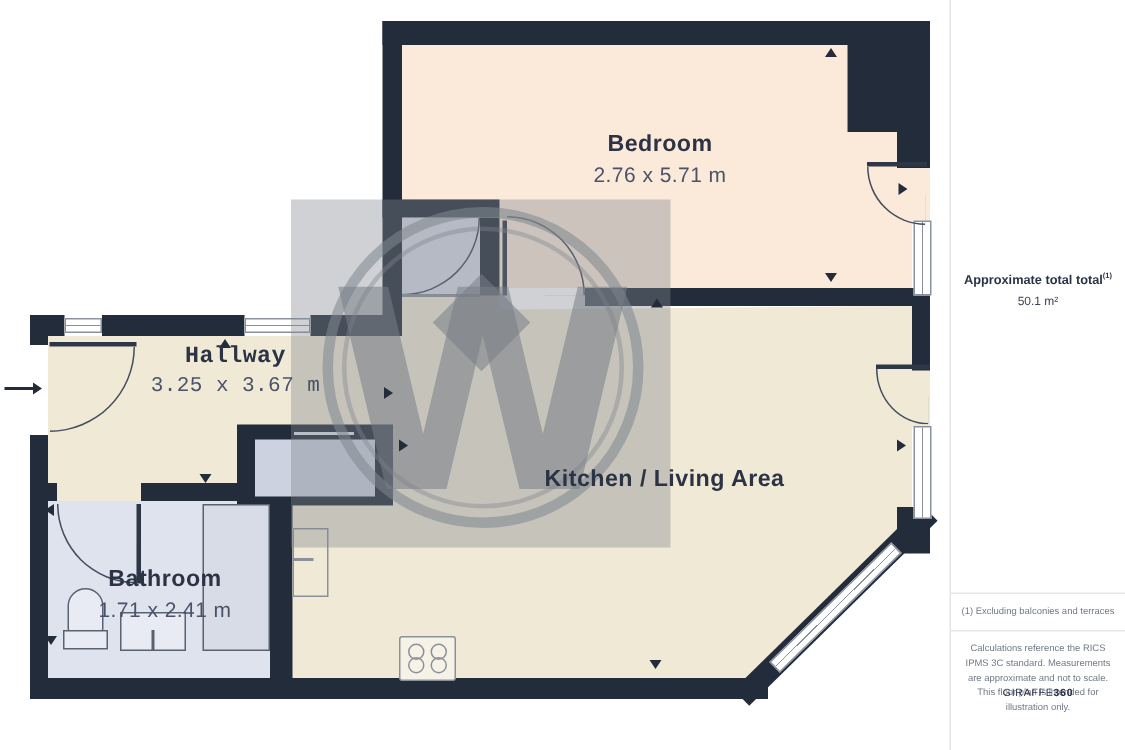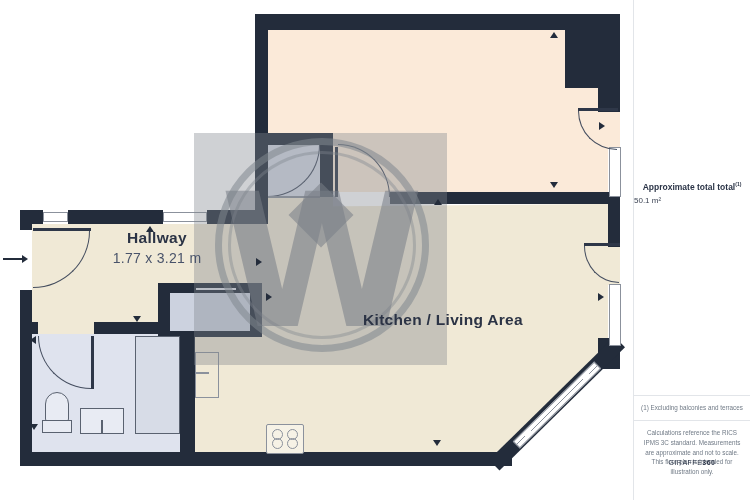--- a/index.html
+++ b/index.html
@@ -36,21 +36,21 @@
   .room-label{position:absolute;z-index:55;text-align:center;transform:translate(-50%,-50%);white-space:nowrap;}
   .room-name{font-size:15.5px;font-weight:bold;color:#2b3345;letter-spacing:.3px;}
   .room-dims{font-size:14px;color:#49536a;margin-top:3px;letter-spacing:.3px;}
   
   .wm{position:absolute;z-index:40;pointer-events:none;}
   
   #sidebar{position:absolute;left:633px;top:0;width:117px;height:500px;background:#ffffff;border-left:1px solid #e2e5e9;box-sizing:border-box;z-index:60;}
   .sb-div{position:absolute;left:0;width:100%;height:1px;background:#e2e5e9;}
   .sb-title{position:absolute;top:181px;left:0;width:100%;text-align:center;font-size:8.5px;font-weight:bold;color:#2b3447;}
   .sb-sup{font-size:5px;vertical-align:super;}
-  .sb-value{position:absolute;top:196px;left:0;width:100%;text-align:left;font-size:8px;color:#3c4454;}
+  .sb-value{position:absolute;top:196px;left:0;width:100%;text-align:center;font-size:8px;color:#3c4454;}
   .sb-note{position:absolute;top:404px;left:0;width:100%;text-align:center;font-size:6.3px;color:#707a86;}
   .sb-disc{position:absolute;top:428px;left:0;width:100%;padding:0 9px;box-sizing:border-box;text-align:center;font-size:6.3px;line-height:1.55;color:#707a86;}
   .sb-brand{position:absolute;top:459px;left:0;width:100%;text-align:center;font-size:7px;color:#2b3447;letter-spacing:.5px;}
   .sb-brand b{font-weight:bold;}
 </style>
 </head>
 <body>
 
 <div id="plan">
 
@@ -149,26 +149,34 @@
   <div class="tri tri-l" style="left:30px;top:336px;"></div>
   <div class="tri tri-d" style="left:30px;top:424px;"></div>
 
   <div class="wm" style="left:194px;top:133px;width:253px;height:232px;background:rgba(128,134,142,0.38);"></div>
   <div class="wm" style="left:215px;top:138px;width:214px;height:214px;border:7px solid rgba(128,134,142,0.55);border-radius:50%;box-sizing:border-box;"></div>
   <div class="wm" style="left:228px;top:151px;width:188px;height:188px;border:3px solid rgba(128,134,142,0.4);border-radius:50%;box-sizing:border-box;"></div>
   <div class="wm" style="left:172px;top:152px;width:300px;height:220px;text-align:center;line-height:220px;
               font-size:185px;font-weight:800;color:rgba(120,126,134,0.55);font-family:'DejaVu Sans',sans-serif;">W</div>
   <div class="wm" style="left:298px;top:192px;width:46px;height:46px;background:rgba(120,126,134,0.55);transform:rotate(45deg);"></div>
 
-  <div class="room-label" style="left:157px;top:247px;">
+  <div class="room-label" style="left:440px;top:106px;">
+    <div class="room-name">Bedroom</div>
+    <div class="room-dims">2.76 x 5.71 m</div>
+  </div>
+  <div class="room-label" style="left:157px;top:247px;font-family:Liberation Mono, monospace;">
     <div class="room-name">Hallway</div>
-    <div class="room-dims">1.77 x 3.21 m</div>
+    <div class="room-dims">3.25 x 3.67 m</div>
   </div>
   <div class="room-label" style="left:443px;top:320px;">
     <div class="room-name">Kitchen / Living Area</div>
+  </div>
+  <div class="room-label" style="left:110px;top:396px;">
+    <div class="room-name">Bathroom</div>
+    <div class="room-dims">1.71 x 2.41 m</div>
   </div>
 </div>
 
 <div id="sidebar">
   <div class="sb-title">
     <span>Approximate total total</span><span class="sb-sup">(1)</span>
   </div>
   <div class="sb-value">50.1 m²</div>
   <div class="sb-div" style="top:395px;"></div>
   <div class="sb-note">(1) Excluding balconies and terraces</div>

